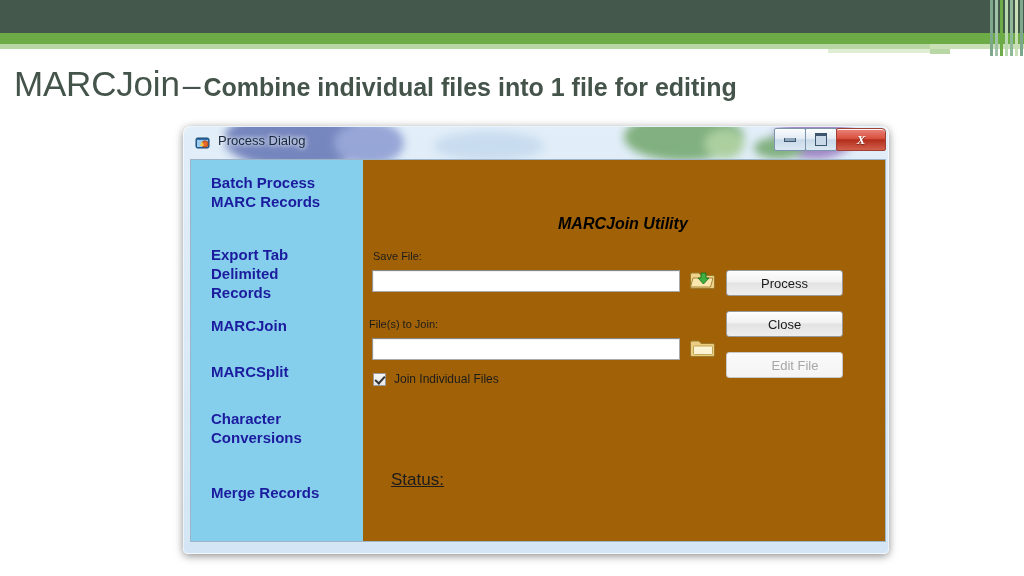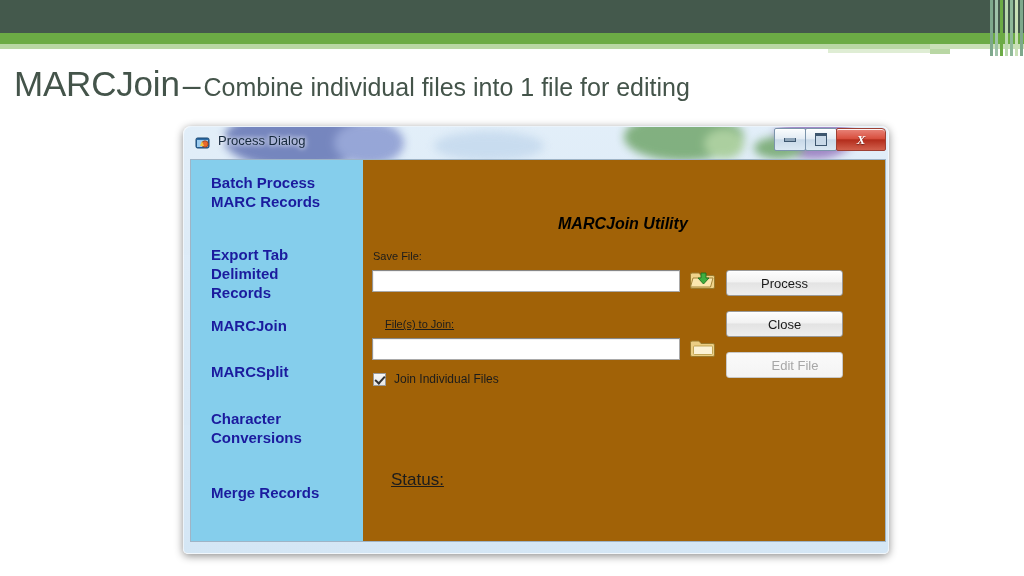--- a/index.html
+++ b/index.html
@@ -91,21 +91,21 @@
     font-weight: 400;
     letter-spacing: -0.2px;
   }
   .slide-title .t-dash {
     font-size: 32px;
     font-weight: 300;
     padding: 0 3px;
   }
   .slide-title .t-sub {
     font-size: 25px;
-    font-weight: 400;
+    font-weight: 700;
   }
 
   
   .window {
     position: absolute;
     left: 183px;
     top: 126px;
     width: 706px;
     height: 428px;
   }
@@ -413,21 +413,21 @@
         <div class="field-label" style="left:10px; top:90px;">Save File:</div>
         <input class="text-input" style="left: 9px; top: 110px; width: 308px;" value="">
         <div class="folder-btn" style="left:327px; top:108px;">
           <svg width="26" height="24" viewBox="0 0 26 24" class="folder-svg">
             <path d="M2 5 h7 l2 2.5 h12 a1.5 1.5 0 0 1 1.5 1.5 v10 a1.5 1.5 0 0 1 -1.5 1.5 h-21 a1.5 1.5 0 0 1 -1.5 -1.5 v-12.5 a1.5 1.5 0 0 1 1.5 -1.5 z" fill="#F0D38A" stroke="#9A7B2E" stroke-width="1"></path>
             <path d="M3 10 h20 l-2.5 9 h-20 z" fill="#FBE7AE" stroke="#9A7B2E" stroke-width="0.9"></path>
             <path d="M11 5 h5 v5 h3 l-5.5 6 l-5.5 -6 h3 z" fill="#3FAE3F" stroke="#1F6F1F" stroke-width="0.9"></path>
           </svg>
         </div>
 
-        <div class="field-label" style="left:22px; top:158px;text-decoration:underline;">File(s) to Join:</div>
+        <div class="field-label" style="left:6px; top:158px;">File(s) to Join:</div>
         <input class="text-input" style="left: 9px; top: 178px; width: 308px;" value="">
         <div class="folder-btn" style="left:327px; top:176px;">
           <svg width="26" height="24" viewBox="0 0 26 24" class="folder-svg">
             <path d="M2 5 h7 l2 2.5 h12 a1.5 1.5 0 0 1 1.5 1.5 v10 a1.5 1.5 0 0 1 -1.5 1.5 h-21 a1.5 1.5 0 0 1 -1.5 -1.5 v-12.5 a1.5 1.5 0 0 1 1.5 -1.5 z" fill="#EBCE84" stroke="#9A7B2E" stroke-width="1"></path>
             <rect x="3.5" y="10" width="19" height="8.5" rx="1" fill="#FCF3D5" stroke="#B59740" stroke-width="0.8"></rect>
           </svg>
         </div>
 
         <div class="cbrow" style="left:10px; top:212px;">
           <span class="cbox checked"></span>

